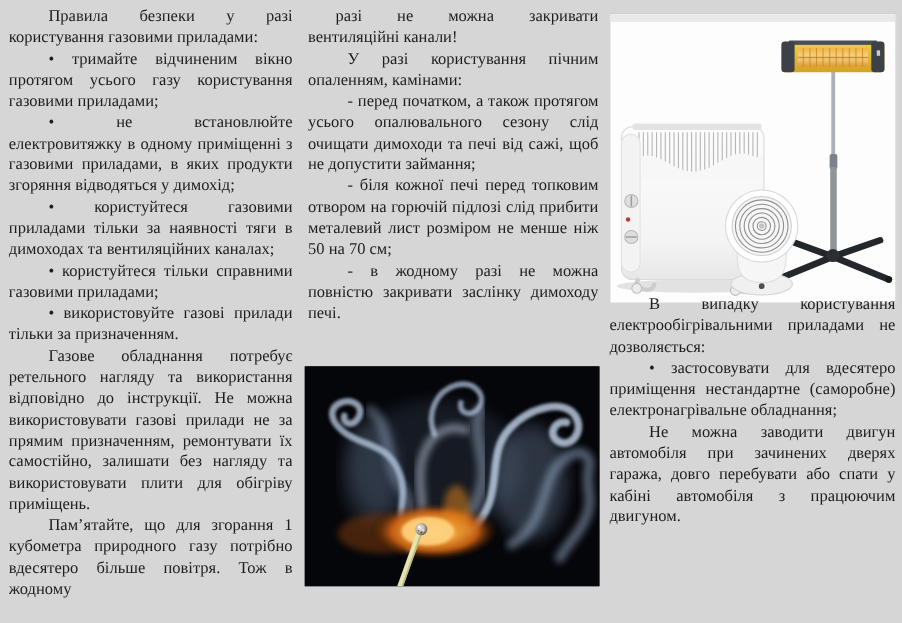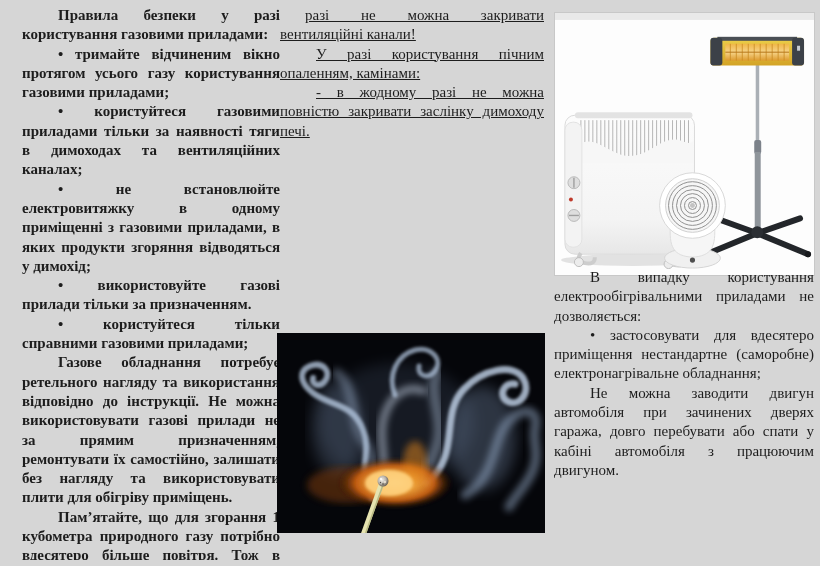--- a/index.html
+++ b/index.html
@@ -12,51 +12,53 @@
   }
   .page { position:relative; width:820px; height:566px; }
   .col {
     position:absolute;
     font-size:15px;
     line-height:19.3px;
     text-align:justify;
     overflow:hidden;
   }
   .col p { text-indent:36px; }
-  #col-left   { left:22px;   top:6px;   width:258px; height:554px;font-weight:bold; }
-  #col-middle { left:280px; top:6px;   width:264px; height:324px;text-decoration:underline; }
+  #col-left   { left:8px;   top:6px;   width:258px; height:554px; }
+  #col-middle { left:280px; top:6px;   width:264px; height:324px; }
   #col-middle p:first-child { text-indent:25px; }
   #col-right  { left:554px; top:268px; width:260px; height:290px; }
   figure { position:absolute; display:block; }
   #fig-heaters {
     left:554px; top:12px; width:261px; height:264px;
     background:#fdfdfd; border:1px solid #c8c8c8;
   }
   #fig-match { left:277px; top:333px; width:268px; height:200px; background:#05060a; }
   figure svg { display:block; width:100%; height:100%; }
 </style>
 </head>
 <body>
 
 <div class="page">
 
   <div class="col" id="col-left">
     <p>Правила безпеки у разі користування газовими приладами:</p>
     <p>•  тримайте відчиненим вікно протягом усього газу користування газовими приладами;</p>
+    <p>• не встановлюйте електровитяжку в одному приміщенні з газовими приладами, в яких продукти згоряння відводяться у димохід;</p>
     <p>• користуйтеся газовими приладами тільки за наявності тяги в димоходах та вентиляційних каналах;</p>
-    <p>• не встановлюйте електровитяжку в одному приміщенні з газовими приладами, в яких продукти згоряння відводяться у димохід;</p>
+    <p>•  користуйтеся тільки справними газовими приладами;</p>
     <p>•  використовуйте газові прилади тільки за призначенням.</p>
-    <p>•  користуйтеся тільки справними газовими приладами;</p>
     <p>Газове обладнання потребує ретельного нагляду та використання відповідно до інструкції. Не можна використовувати газові прилади не за прямим призначенням, ремонтувати їх самостійно, залишати без нагляду та використовувати плити для обігріву приміщень.</p>
     <p>Пам’ятайте, що для згорання 1 кубометра природного газу потрібно вдесятеро більше повітря. Тож в жодному</p>
   </div>
 
   <div class="col" id="col-middle">
     <p>разі не можна закривати вентиляційні канали!</p>
     <p>У разі користування пічним опаленням, камінами:</p>
+    <p>- перед початком, а також протягом усього опалювального сезону слід очищати димоходи та печі від сажі, щоб не допустити займання;</p>
+    <p>- біля кожної печі перед топковим отвором на горючій підлозі слід прибити металевий лист розміром не менше ніж 50 на 70 см;</p>
     <p>- в жодному разі не можна повністю закривати заслінку димоходу печі.</p>
   </div>
 
   <figure id="fig-match">
     <svg viewBox="0 0 268 200" preserveAspectRatio="none">
       <defs>
         <filter id="blur2">
             <feGaussianBlur stdDeviation="1.6"></feGaussianBlur>
           </filter>
         <filter id="blur4">

